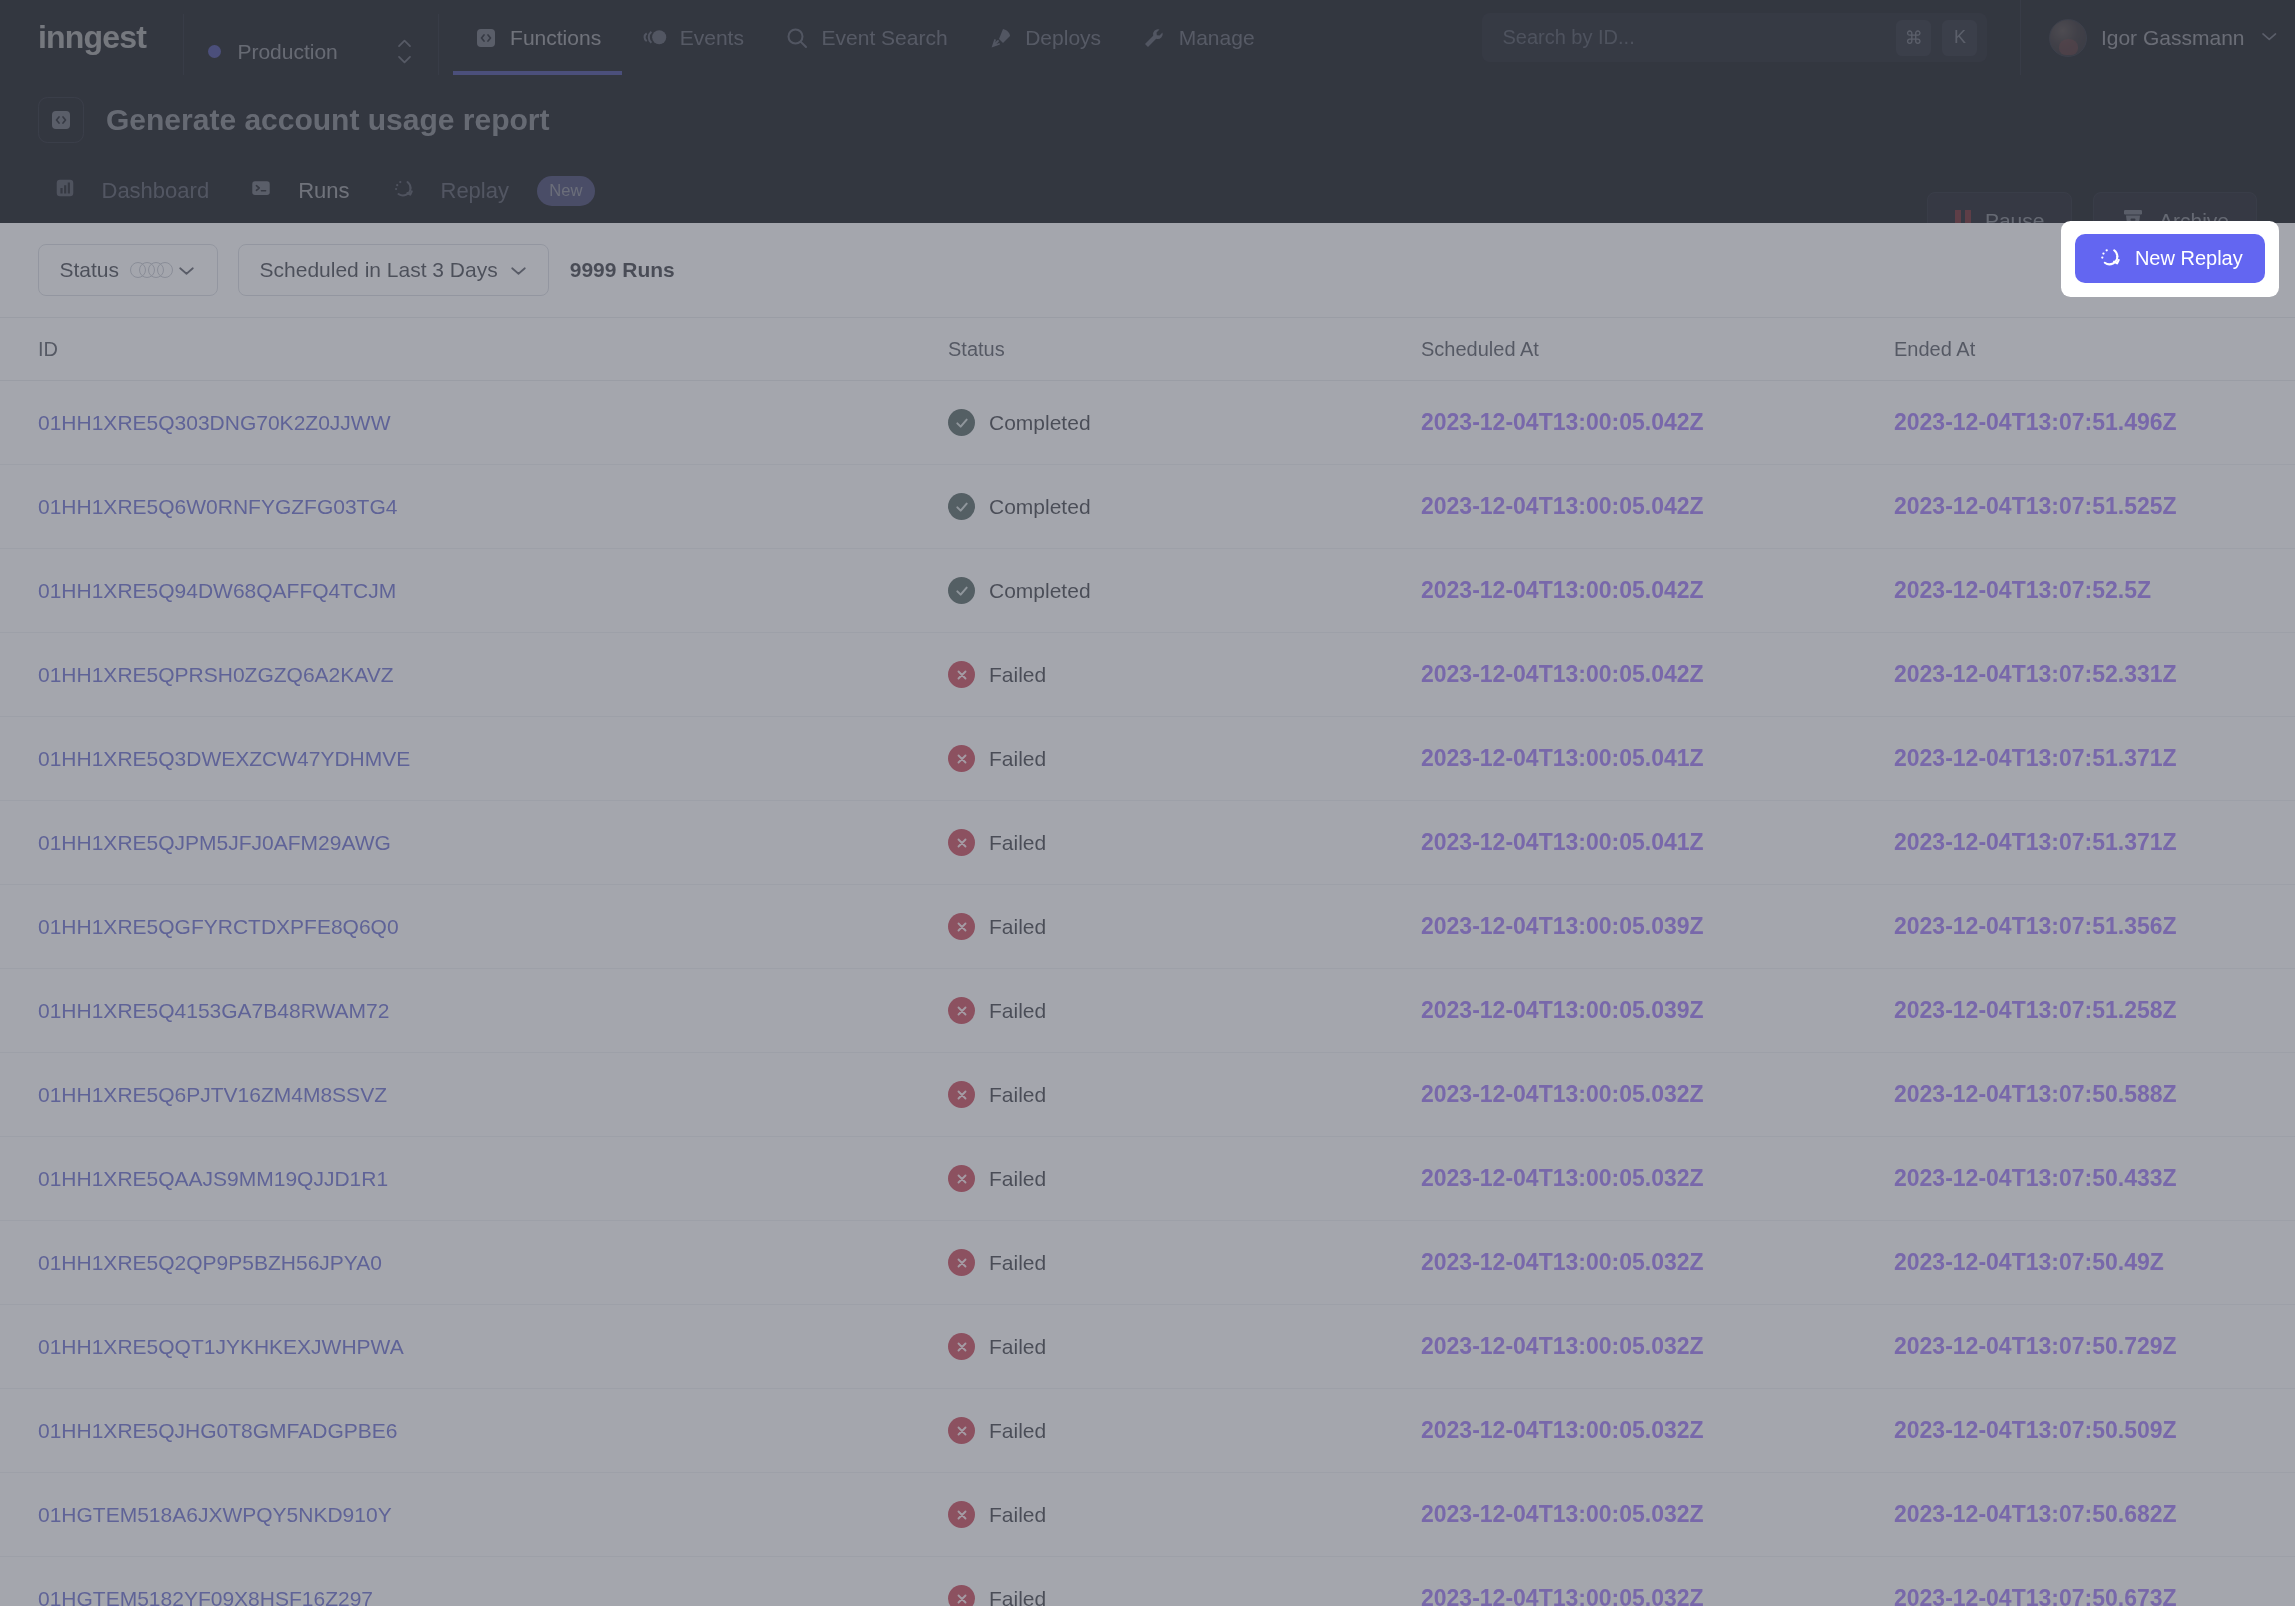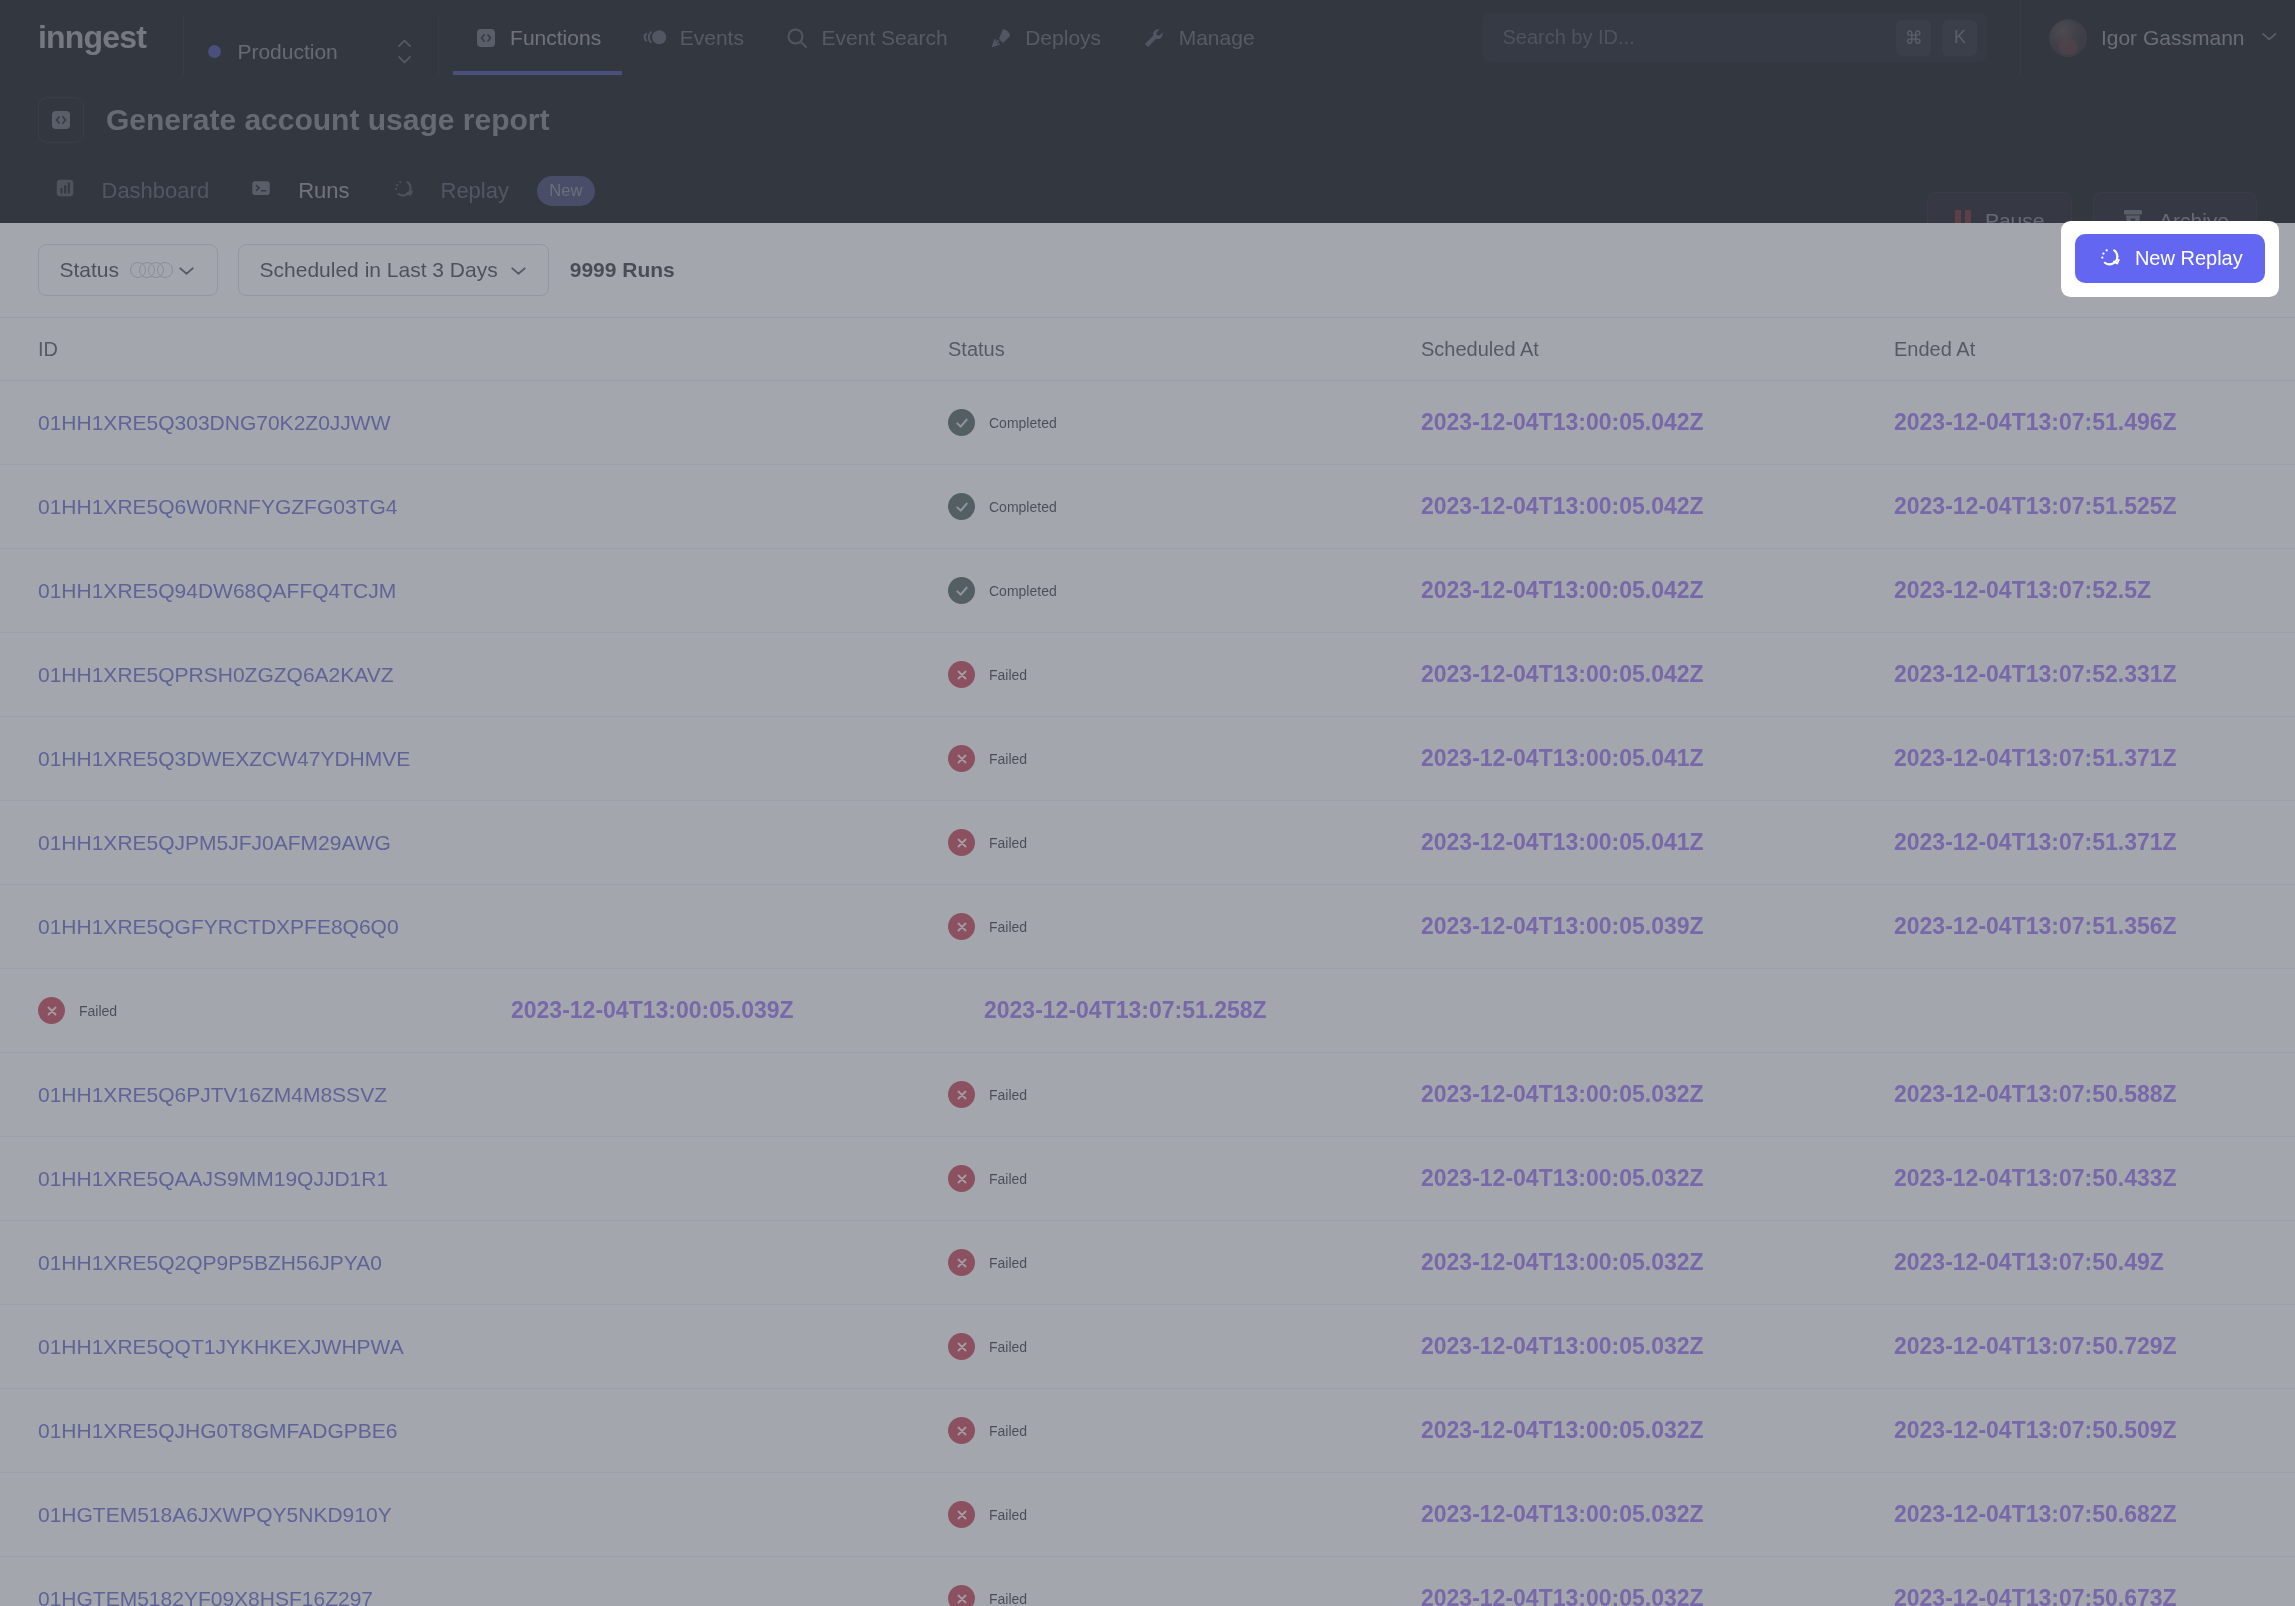--- a/index.html
+++ b/index.html
@@ -145,21 +145,21 @@
   .th { color: #31353F; font-size: 20px; font-weight: 400; }
   .c-id    { width: 910px; }
   .c-stat  { width: 473px; }
   .c-sched { width: 473px; }
   .c-end   { flex: 1; }
   .trow {
     display: flex; height: 84px; align-items: center; padding: 0 38px;
     border-bottom: 0.8px solid #EDEFF2; cursor: pointer;
   }
   .cell-id { color: #4B4FC4; font-size: 21px; }
-  .cell-status { display: flex; align-items: center; gap: 14px; color: #14171F; font-size: 14px; }
+  .cell-status { display: flex; align-items: center; gap: 14px; color: #14171F; font-size: 21px; }
   .st-ico { width: 27px; height: 27px; border-radius: 50%; flex: none;
             display: flex; align-items: center; justify-content: center; }
   .st-ok { background: #2F4440; }
   .st-fail { background: #C02036; }
   .cell-time { color: #8b5cf6; font-size: 23px; font-weight: bold; }
 
   
   .dim {
     position: absolute; top: 0; left: 0; width: 2295px; height: 1607px;
     background: rgba(108,112,122,0.62); z-index: 20; pointer-events: none;
@@ -478,20 +478,21 @@
                     <path d="M6 6 L18 18 M18 6 L6 18" fill="none" stroke="#FFE2E6" stroke-width="3.2" stroke-linecap="round"></path>
                   </svg>
                 </span>
                 <span>Failed</span>
               </span>
             </div>
             <div class="c-sched"><span class="cell-time">2023-12-04T13:00:05.039Z</span></div>
             <div class="c-end"><span class="cell-time">2023-12-04T13:07:51.356Z</span></div>
           </div>
           <div class="trow">
+            <div class="c-id"><span class="cell-id">01HH1XRE5Q4153GA7B48RWAM72</span></div>
             <div class="c-stat">
               <span class="cell-status">
                 <span class="st-ico st-fail">
                   <svg width="14" height="14" viewBox="0 0 24 24">
                     <path d="M6 6 L18 18 M18 6 L6 18" fill="none" stroke="#FFE2E6" stroke-width="3.2" stroke-linecap="round"></path>
                   </svg>
                 </span>
                 <span>Failed</span>
               </span>
             </div>

